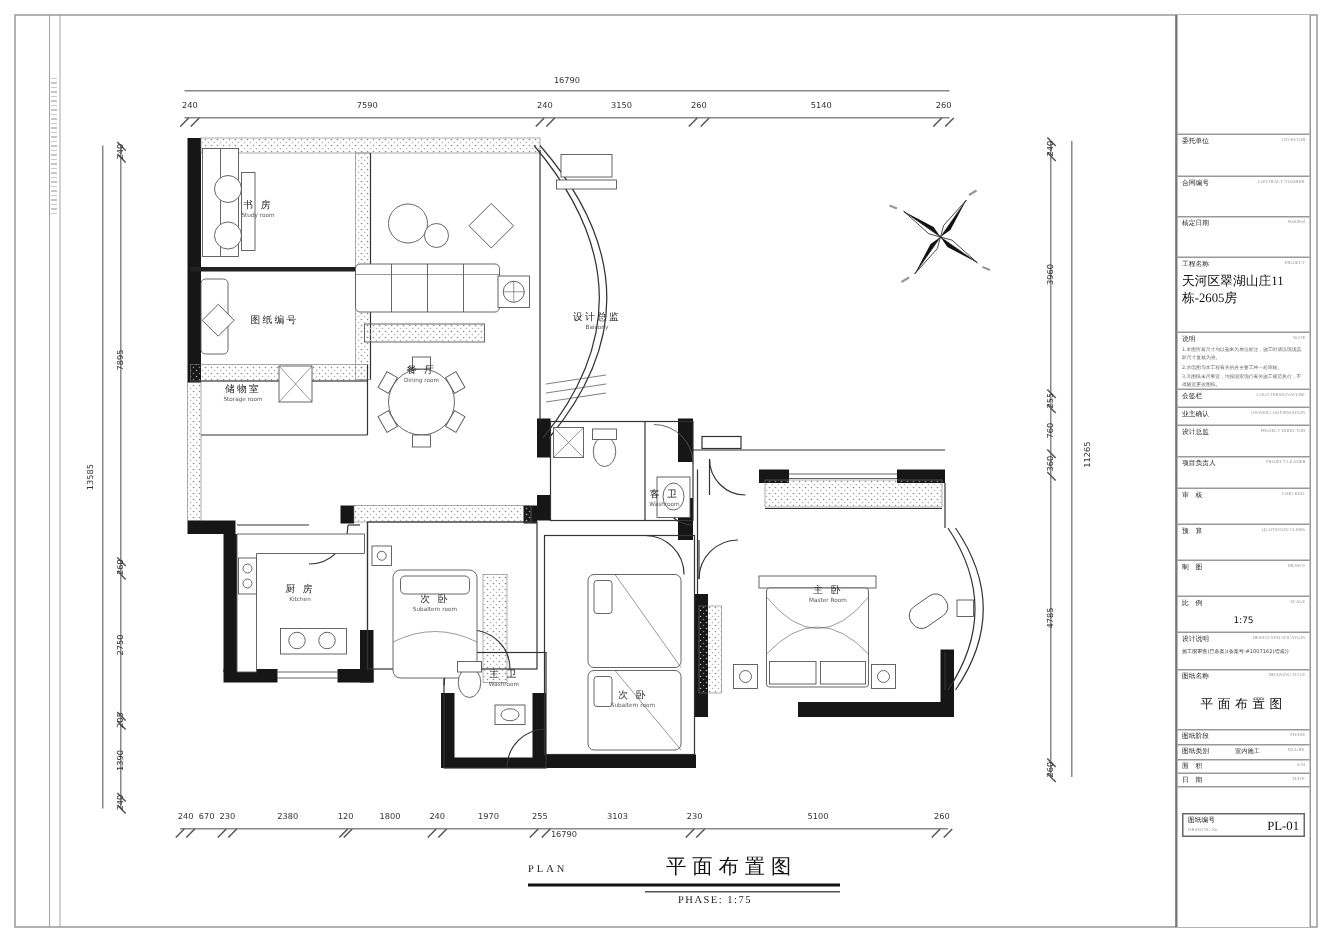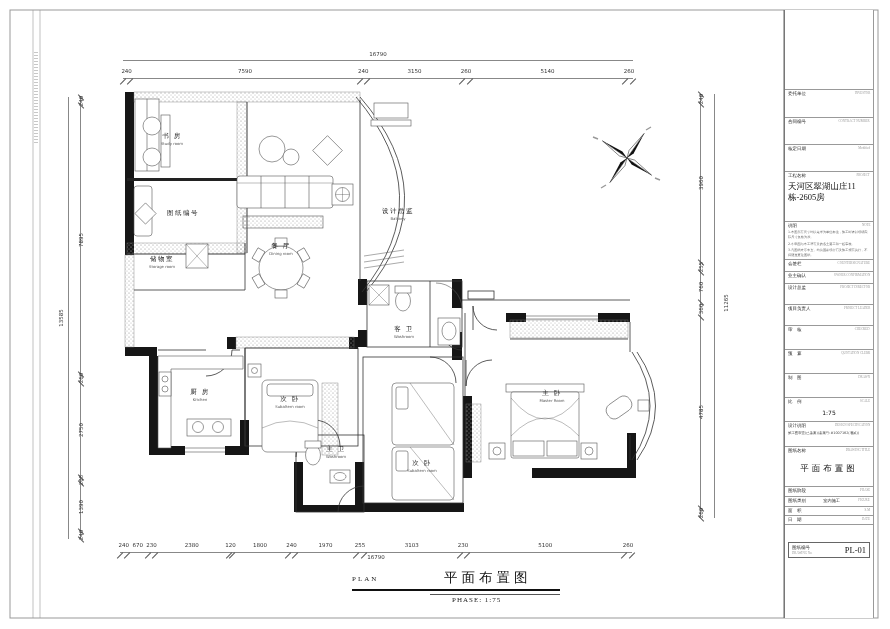--- a/index.html
+++ b/index.html
@@ -278,21 +278,21 @@
     <span class="rl-en">Balcony</span>
   </div>
   <div class="room-label" style="left:200px;top:396px">
     <span class="rl-cn">厨 房</span>
     <span class="rl-en">Kitchen</span>
   </div>
   <div class="room-label" style="left:290px;top:403px">
     <span class="rl-cn">次 卧</span>
     <span class="rl-en">Subaltern room</span>
   </div>
-  <div class="room-label" style="left:404px;top:333px">
+  <div class="room-label" style="left:443px;top:333px">
     <span class="rl-cn">客 卫</span>
     <span class="rl-en">Washroom</span>
   </div>
   <div class="room-label" style="left:336px;top:453px">
     <span class="rl-cn">主 卫</span>
     <span class="rl-en">Washroom</span>
   </div>
   <div class="room-label" style="left:422px;top:467px">
     <span class="rl-cn">次 卧</span>
     <span class="rl-en">Subaltern room</span>

